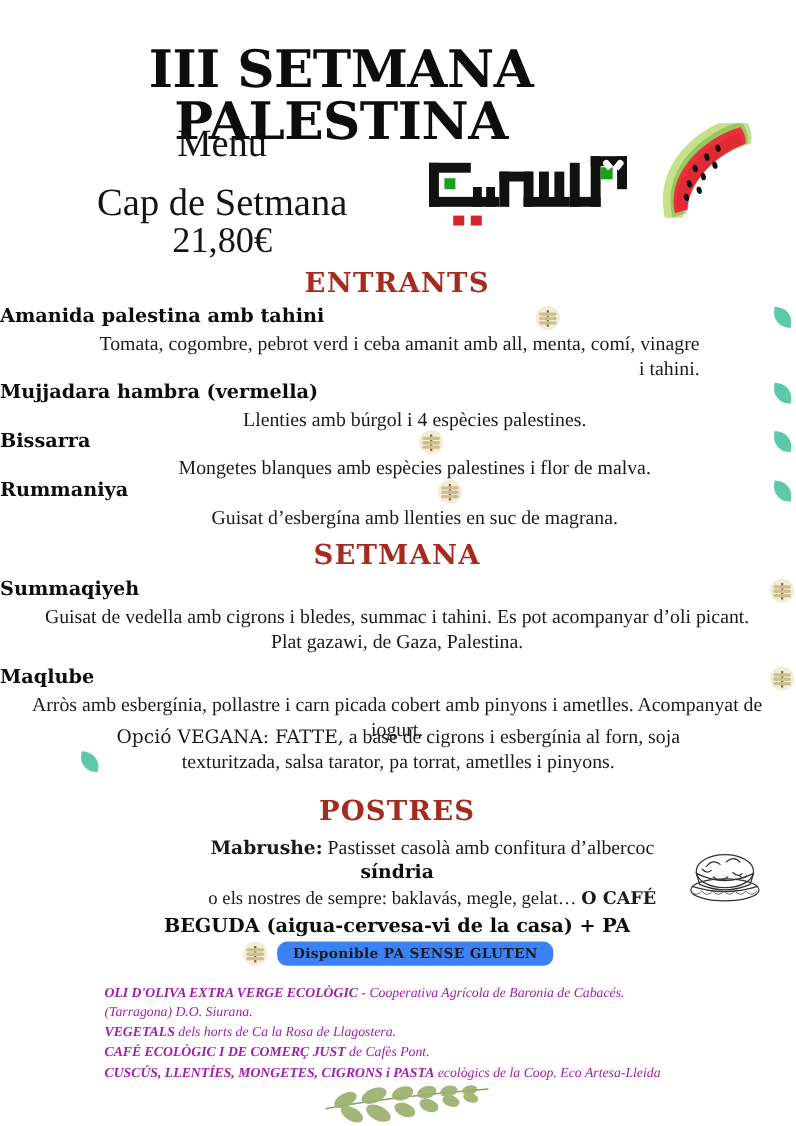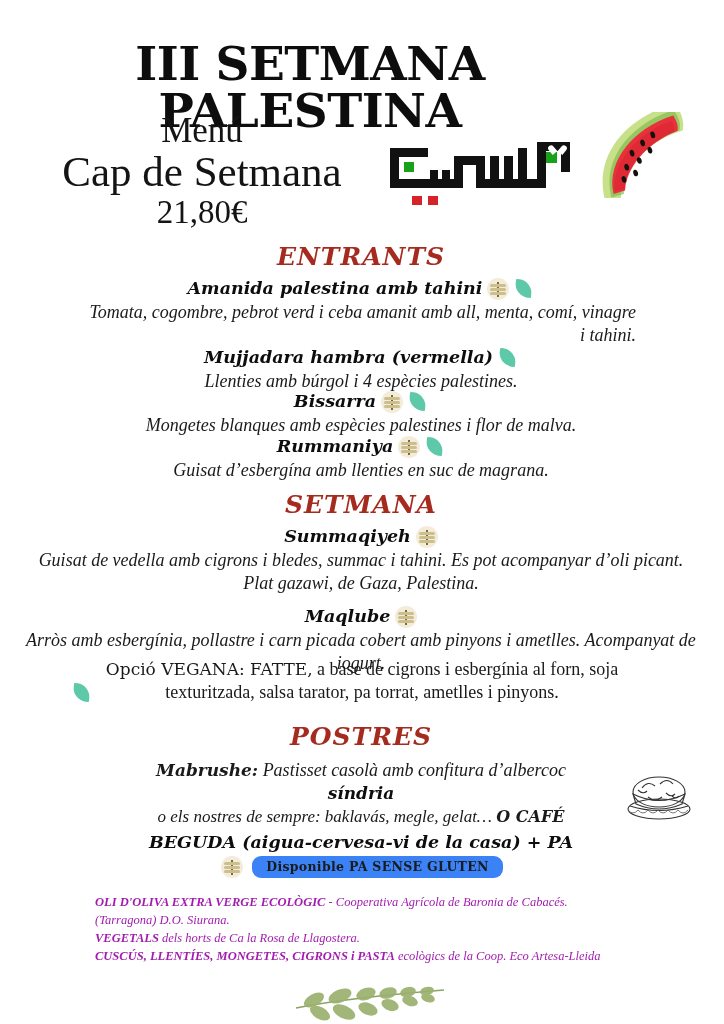--- a/index.html
+++ b/index.html
@@ -24,21 +24,21 @@
     line-height:1;
   }
   .head-left{
     position:absolute; top:112px; left:22px; width:360px;
     text-align:center;
     font-family:"Liberation Serif", serif;
     color:#141414;
     line-height:1.06;
   }
   .head-left .l1{font-size:35px;}
-  .head-left .l2{font-size:43px;}
+  .head-left .l2{font-size:35px;margin-top:16px;}
   .head-left .l3{font-size:33px;}
 
   
   .kufic{position:absolute; left:390px; top:138px; width:180px; height:62px;}
   .kufic i{position:absolute;background:#111;display:block;}
   .kufic .g{background:#1aa11a;}
   .kufic .r{background:#d6232a;}
   .kufic .heart{
     position:absolute;right:6px;top:6px;width:12px;height:11px;background:transparent;
   }
@@ -67,22 +67,23 @@
     font-size:17.5px;
     color:#0d0d0d;
     line-height:1.25;
   }
   .desc{
     text-align:center;
     font-family:"Liberation Serif", serif;
     font-size:18px;
     color:#1a1a1a;
     line-height:1.25;
-  }
-  .row{display:flex;align-items:center;justify-content:center;gap:5px;}
+    padding-left:32px;
+  }
+  .row{display:flex;align-items:center;justify-content:space-between;gap:5px;}
 
   
   .ico-wheat{
     display:inline-block;width:22px;height:22px;border-radius:50%;
     background:#f2ecd9;position:relative;vertical-align:middle;flex:0 0 auto;
   }
   .ico-wheat:before{
     content:"";position:absolute;left:10px;top:4px;width:2px;height:15px;background:#7a6a3c;
   }
   .ico-wheat span{
@@ -90,21 +91,21 @@
   }
   .ico-leaf{
     display:inline-block;width:20px;height:20px;position:relative;vertical-align:middle;flex:0 0 auto;
   }
   .ico-leaf:before{
     content:"";position:absolute;left:1px;top:1px;width:17px;height:17px;
     background:#5ec9a8;border-radius:0 80% 0 80%;transform:rotate(8deg);
   }
 
   
-  .b{position:absolute;width:722px;left:0;font-style:italic;}
+  .b{position:absolute;width:722px;left:0;}
 
   
   .vegan{
     position:absolute;left:62px;top:658px;width:600px;text-align:center;
     font-family:"Liberation Serif", serif;font-size:18px;line-height:1.3;color:#1a1a1a;
   }
   .vegan b{font-family:"DejaVu Serif",serif;font-weight:normal;font-size:17px;}
   .vegan-leaf{position:absolute;left:72px;top:683px;width:22px;height:22px;}
 
   
@@ -313,20 +314,23 @@
     <span class="badge">Disponible PA SENSE GLUTEN</span>
   </div>
 
   <div class="foot">
     <div>
       <b>OLI D'OLIVA EXTRA VERGE ECOLÒGIC</b><span> - Cooperativa Agrícola de Baronia de Cabacés.</span>
     </div>
     <div>(Tarragona) D.O. Siurana.</div>
     <div>
       <b>VEGETALS</b><span> dels horts de Ca la Rosa de Llagostera.</span>
+    </div>
+    <div>
+      <b>CAFÉ ECOLÒGIC I DE COMERÇ JUST</b><span> de Cafès Pont.</span>
     </div>
     <div>
       <b>CUSCÚS, LLENTÍES, MONGETES, CIGRONS i PASTA</b><span> ecològics de la Coop. Eco Artesa-Lleida</span>
     </div>
   </div>
 
   <div class="olive">
     <svg width="168" height="40" viewBox="0 0 168 40">
       <path d="M10 26 Q60 16 158 8" stroke="#8aa35f" stroke-width="1.4" fill="none"></path>
       <g fill="#9cb06f" opacity="0.92">

